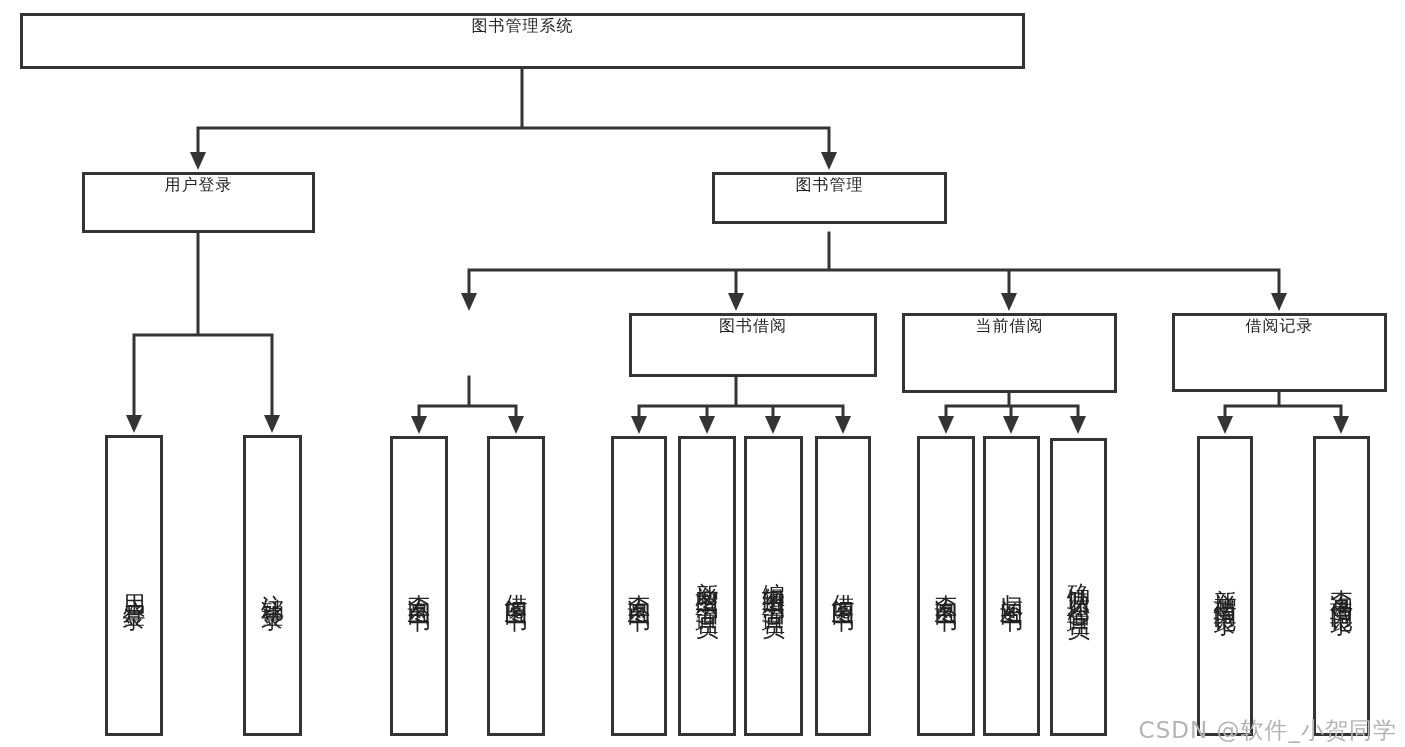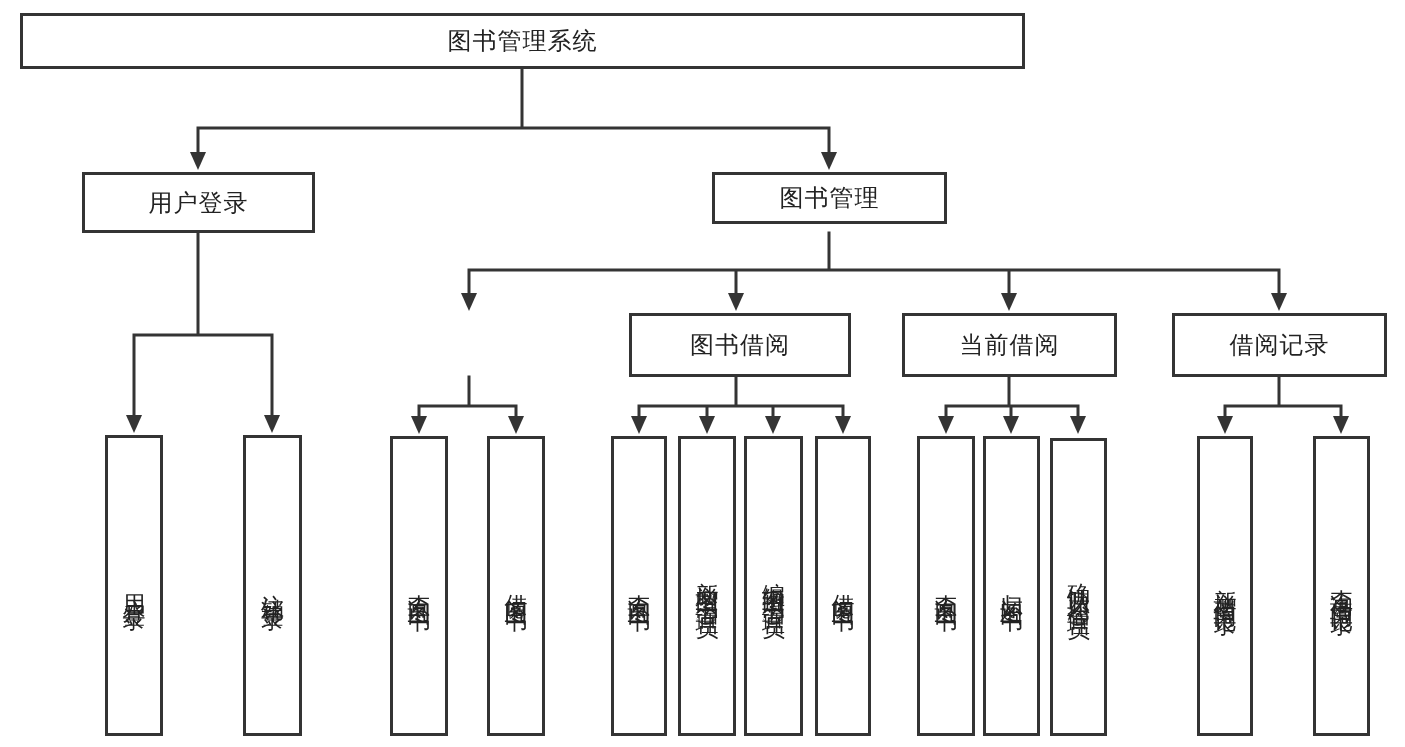--- a/index.html
+++ b/index.html
@@ -10,22 +10,22 @@
     font-family:"DejaVu Sans",sans-serif;
     overflow:hidden;
   }
   #connectors{position:absolute;left:0;top:0;width:1405px;height:747px;}
   #connectors path{stroke:var(--line,#343434);stroke-width:3;fill:none;stroke-linecap:square;}
   #connectors polygon{fill:var(--line,#343434);stroke:none;}
   .node{
     position:absolute;box-sizing:border-box;
     border:3px solid var(--line,#343434);
     background:#fff;
-    display:flex;align-items:center;justify-content:center;
-    font-size:24px;color:var(--text,#222222);
+    display:flex;justify-content:center;
+    font-size:16px;color:var(--text,#222222);
     letter-spacing:1px;
   }
   .leaf{
     position:absolute;box-sizing:border-box;
     border:3px solid var(--line,#343434);
     background:#fff;
     display:flex;align-items:center;justify-content:center;
   }
   .vtext{
     writing-mode:vertical-rl;
@@ -99,27 +99,27 @@
     <span>图书管理系统</span>
   </div>
 
   <div class="node" style="left:82px;top:172px;width:233px;height:61px">
     <span>用户登录</span>
   </div>
   <div class="node" style="left:712px;top:172px;width:235px;height:52px">
     <span>图书管理</span>
   </div>
 
-  <div class="node" style="left:629px;top:313px;width:222px;height:64px">
+  <div class="node" style="left:629px;top:313px;width:248px;height:64px">
     <span>图书借阅</span>
   </div>
-  <div class="node" style="left:902px;top:313px;width:215px;height:64px">
+  <div class="node" style="left:902px;top:313px;width:215px;height:80px">
     <span>当前借阅</span>
   </div>
-  <div class="node" style="left:1172px;top:313px;width:215px;height:64px">
+  <div class="node" style="left:1172px;top:313px;width:215px;height:79px">
     <span>借阅记录</span>
   </div>
 
   <div class="leaf" style="left:105px;top:435px;width:58px;height:301px">
     <span class="vtext">用户登录</span>
   </div>
   <div class="leaf" style="left:243px;top:435px;width:59px;height:301px">
     <span class="vtext">注销登录</span>
   </div>
 
@@ -153,14 +153,15 @@
     <span class="vtext">确认归还（管理员）</span>
   </div>
 
   <div class="leaf" style="left:1197px;top:436px;width:56px;height:300px">
     <span class="vtext">新增借阅记录</span>
   </div>
   <div class="leaf" style="left:1313px;top:436px;width:57px;height:300px">
     <span class="vtext">查询借阅记录</span>
   </div>
 
+  <div class="watermark">CSDN @软件_小贺同学</div>
 
 </div>
 
 </body></html>

